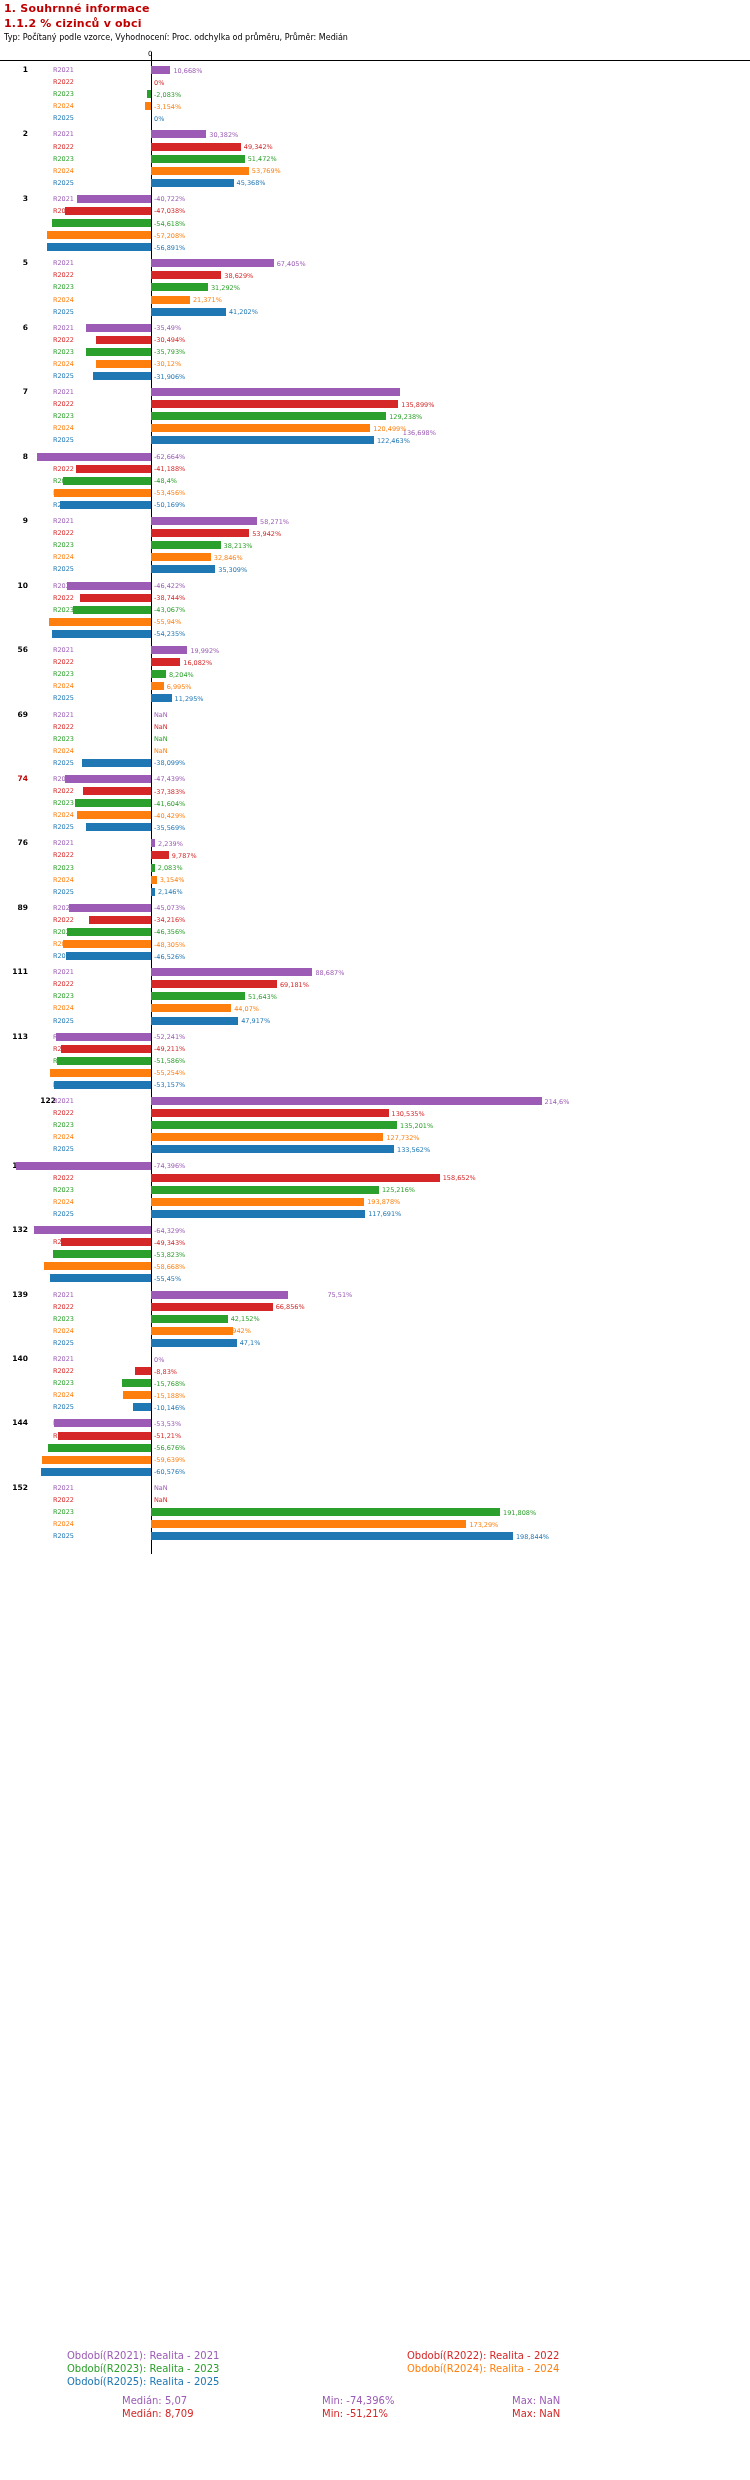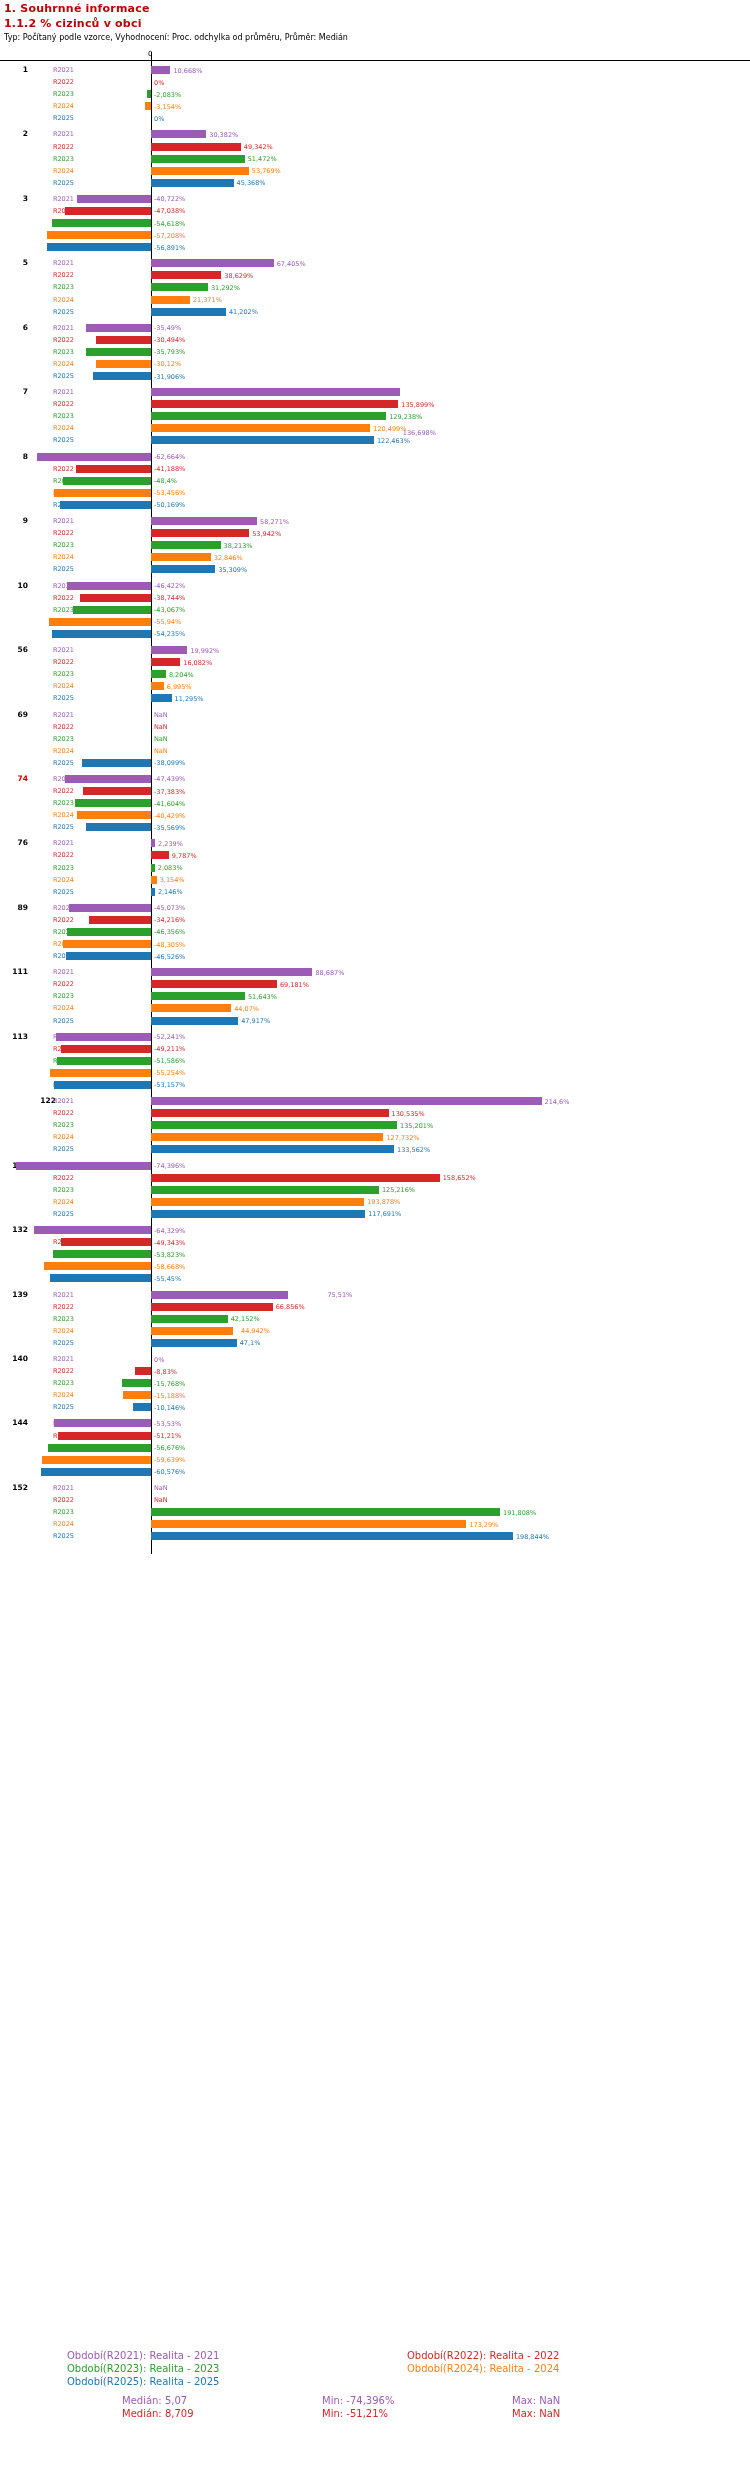--- a/index.html
+++ b/index.html
@@ -338,21 +338,21 @@
     <div class="bar" style="background: rgb(156, 91, 181); width: 137.428px; left: 151px; top: 1238.55px;"></div>
     <div class="vlabel" style="color: rgb(156, 91, 181); top: 1239.05px; left: 291.428px; margin-left: 36px;">75,51%</div>
     <div class="ylab" style="left: 36px; top: 1250.6px; color: rgb(214, 39, 40);">R2022</div>
     <div class="bar" style="background: rgb(214, 39, 40); width: 121.678px; left: 151px; top: 1250.6px;"></div>
     <div class="vlabel" style="color: rgb(214, 39, 40); top: 1251.1px; left: 275.678px;">66,856%</div>
     <div class="ylab" style="left: 36px; top: 1262.65px; color: rgb(44, 160, 44);">R2023</div>
     <div class="bar" style="background: rgb(44, 160, 44); width: 76.7166px; left: 151px; top: 1262.65px;"></div>
     <div class="vlabel" style="color: rgb(44, 160, 44); top: 1263.15px; left: 230.717px;">42,152%</div>
     <div class="ylab" style="left: 36px; top: 1274.7px; color: rgb(255, 127, 14);">R2024</div>
     <div class="bar" style="background: rgb(255, 127, 14); width: 81.7944px; left: 151px; top: 1274.7px;"></div>
-    <div class="vlabel" style="color: rgb(255, 127, 14); top: 1275.2px; left: 241px;">44,942%</div>
+    <div class="vlabel" style="color: rgb(255, 127, 14); top: 1275.2px; left: 222px;">44,942%</div>
     <div class="ylab" style="left: 36px; top: 1286.75px; color: rgb(31, 119, 180);">R2025</div>
     <div class="bar" style="background: rgb(31, 119, 180); width: 85.722px; left: 151px; top: 1286.75px;"></div>
     <div class="vlabel" style="color: rgb(31, 119, 180); top: 1287.25px; left: 239.722px;">47,1%</div>
     <div class="grp-label" style="top: 1302px;">140</div>
     <div class="ylab" style="left: 36px; top: 1303px; color: rgb(156, 91, 181);">R2021</div>
     <div class="vlabel" style="color: rgb(156, 91, 181); top: 1303.5px; left: 154px;">0%</div>
     <div class="ylab" style="left: 36px; top: 1315.05px; color: rgb(214, 39, 40);">R2022</div>
     <div class="bar" style="background: rgb(214, 39, 40); width: 16.0706px; left: 134.929px; top: 1315.05px;"></div>
     <div class="vlabel" style="color: rgb(214, 39, 40); top: 1315.55px; left: 154px;">-8,83%</div>
     <div class="ylab" style="left: 36px; top: 1327.1px; color: rgb(44, 160, 44);">R2023</div>

